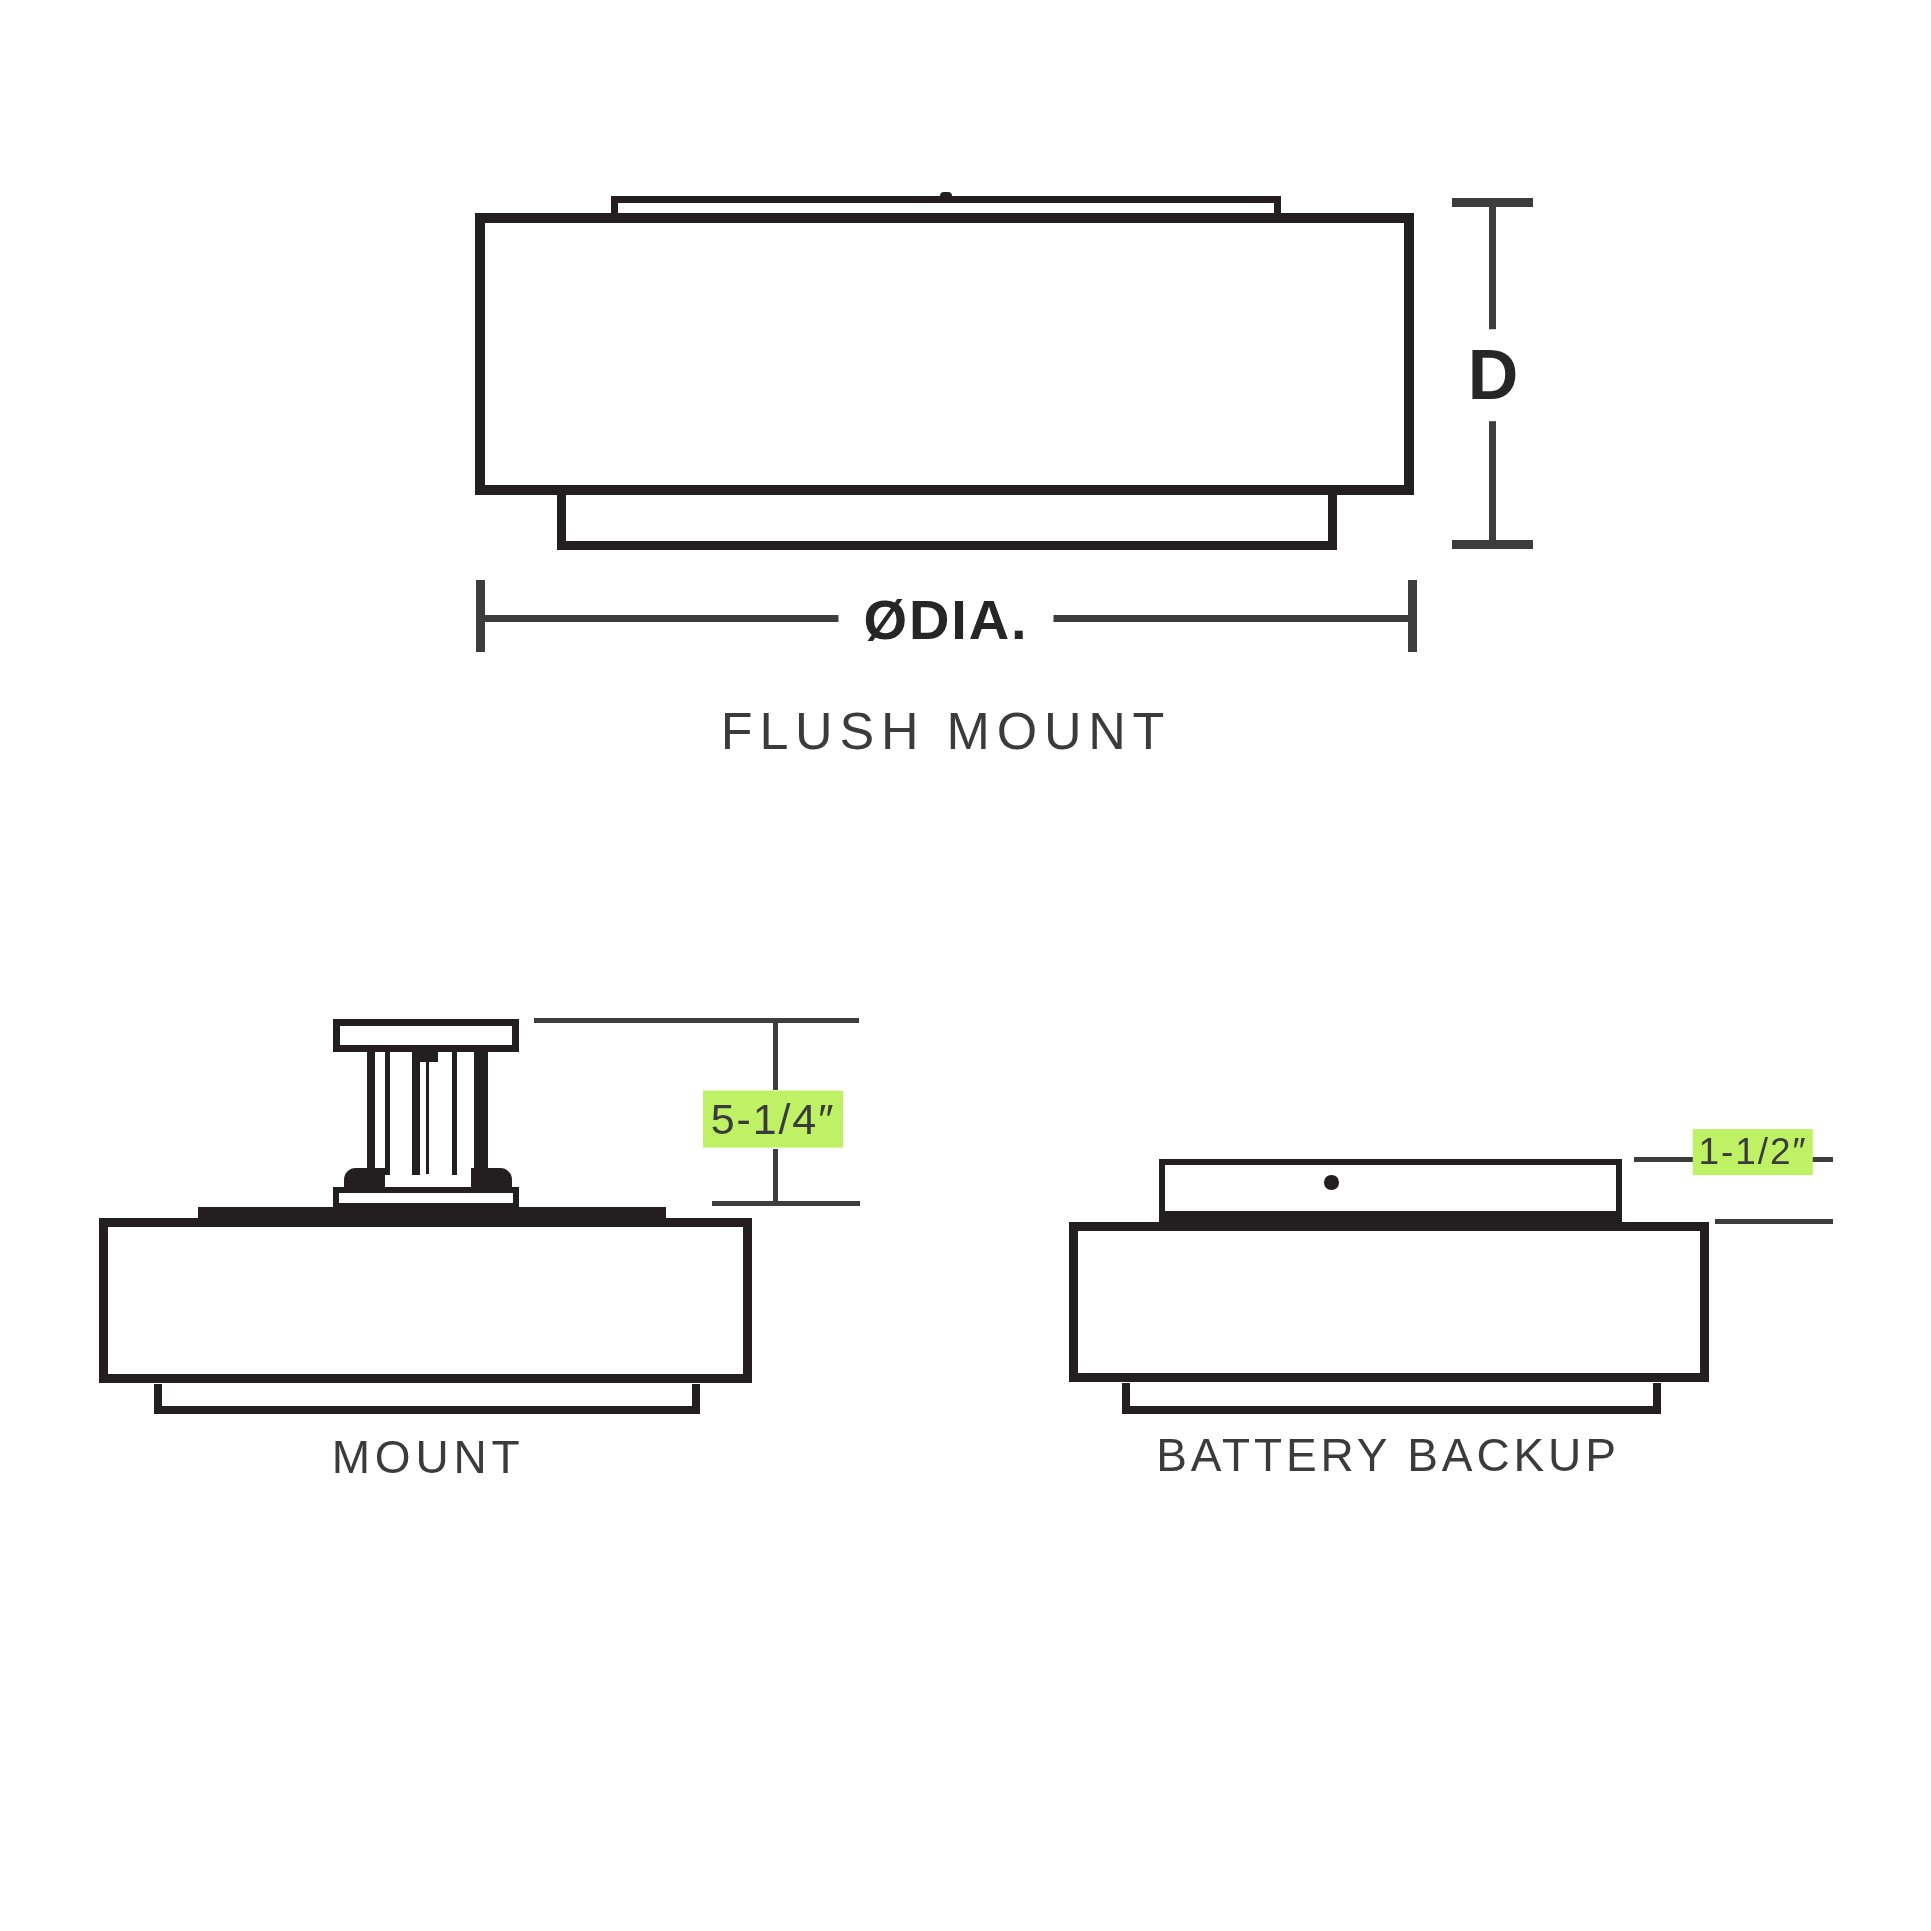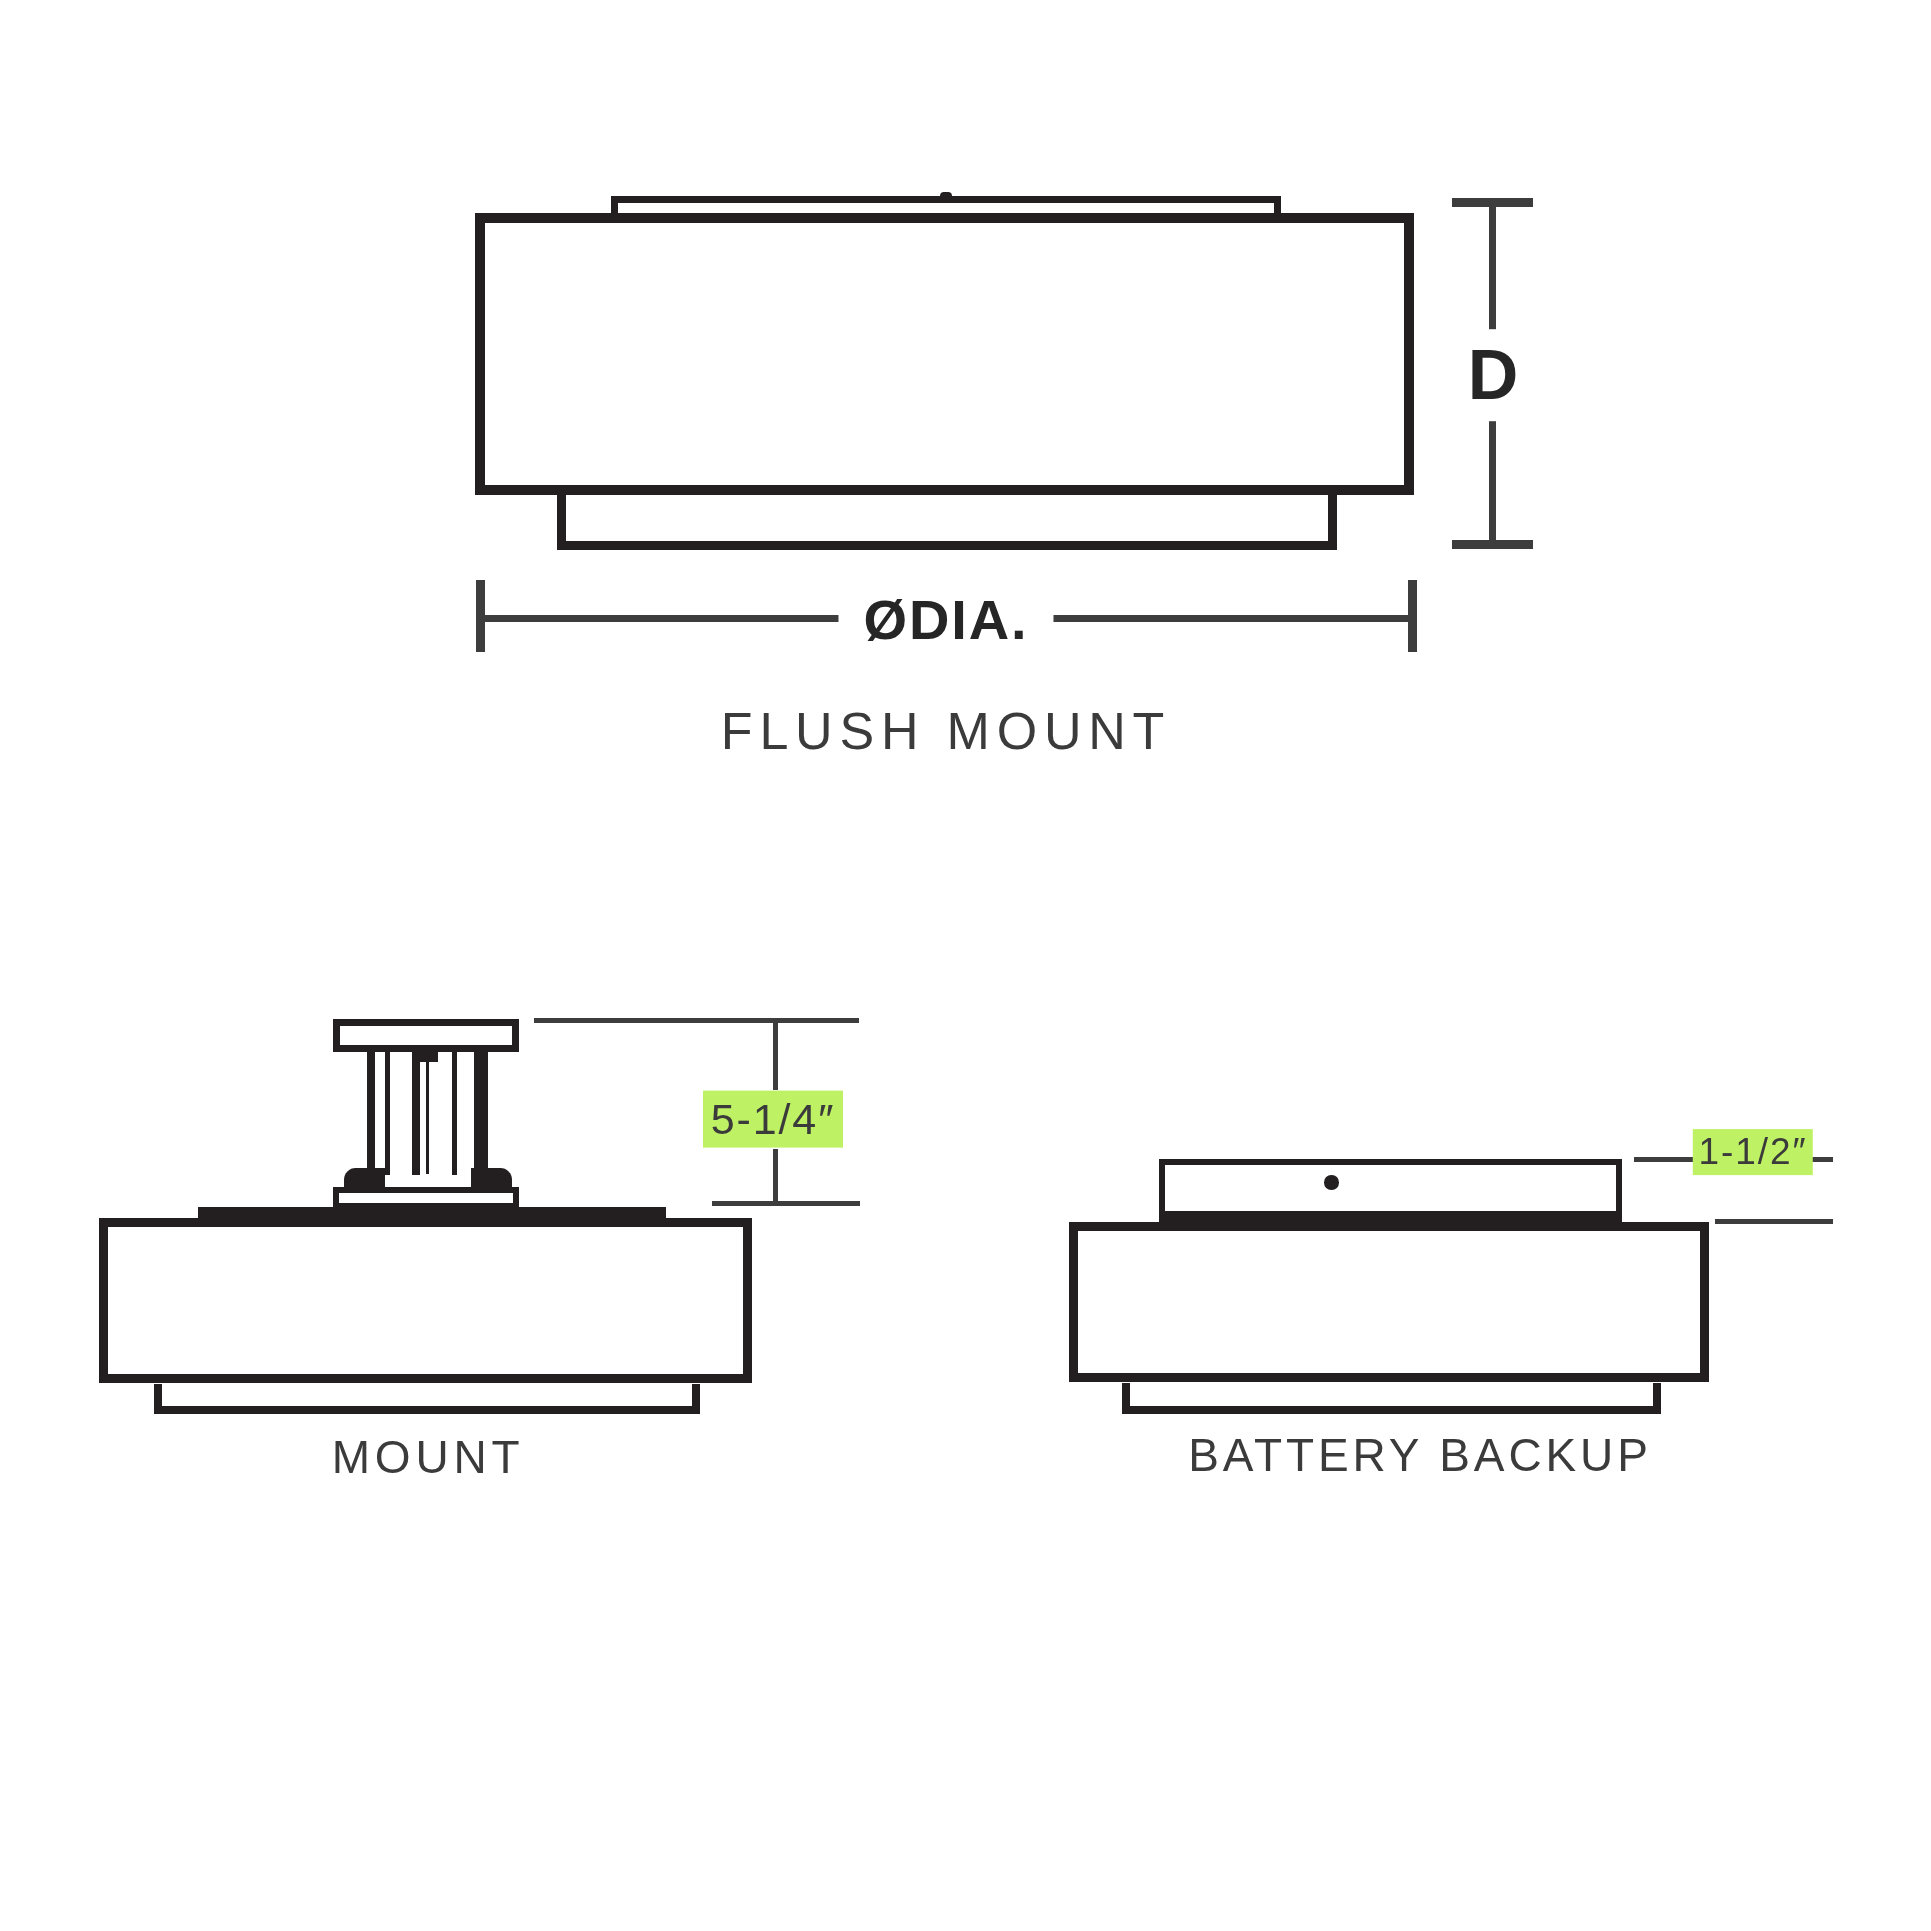--- a/index.html
+++ b/index.html
@@ -94,17 +94,17 @@
     <div class="abs bar" style="left:1324px;top:1175px;width:14.5px;height:14.5px;border-radius:50%;"></div>
 
     <div class="abs part" style="left:1069px;top:1222px;width:640px;height:160px;border-width:9.7px;"></div>
 
     <div class="abs" style="left:1122px;top:1383px;width:539px;height:31px;border:8.7px solid #231f20;border-top:none;background:#fff;"></div>
 
     <div class="abs dimline" style="left:1634px;top:1157px;width:199px;height:4.8px;"></div>
     <div class="abs dimline" style="left:1715px;top:1219px;width:118px;height:4.8px;"></div>
     <div class="dimtext" style="left:1753px;top:1152px;font-size:37px;letter-spacing:1.9px;padding:1.9px 5.8px;">1-1/2″</div>
 
-    <div class="caption" style="left:1388px;top:1455px;font-size:46px;letter-spacing:3.9px;margin-left:32px;">BATTERY BACKUP</div>
+    <div class="caption" style="left:1388px;top:1455px;font-size:46px;letter-spacing:3.9px;">BATTERY BACKUP</div>
   </div>
 
 </div>
 
 
 </body></html>

